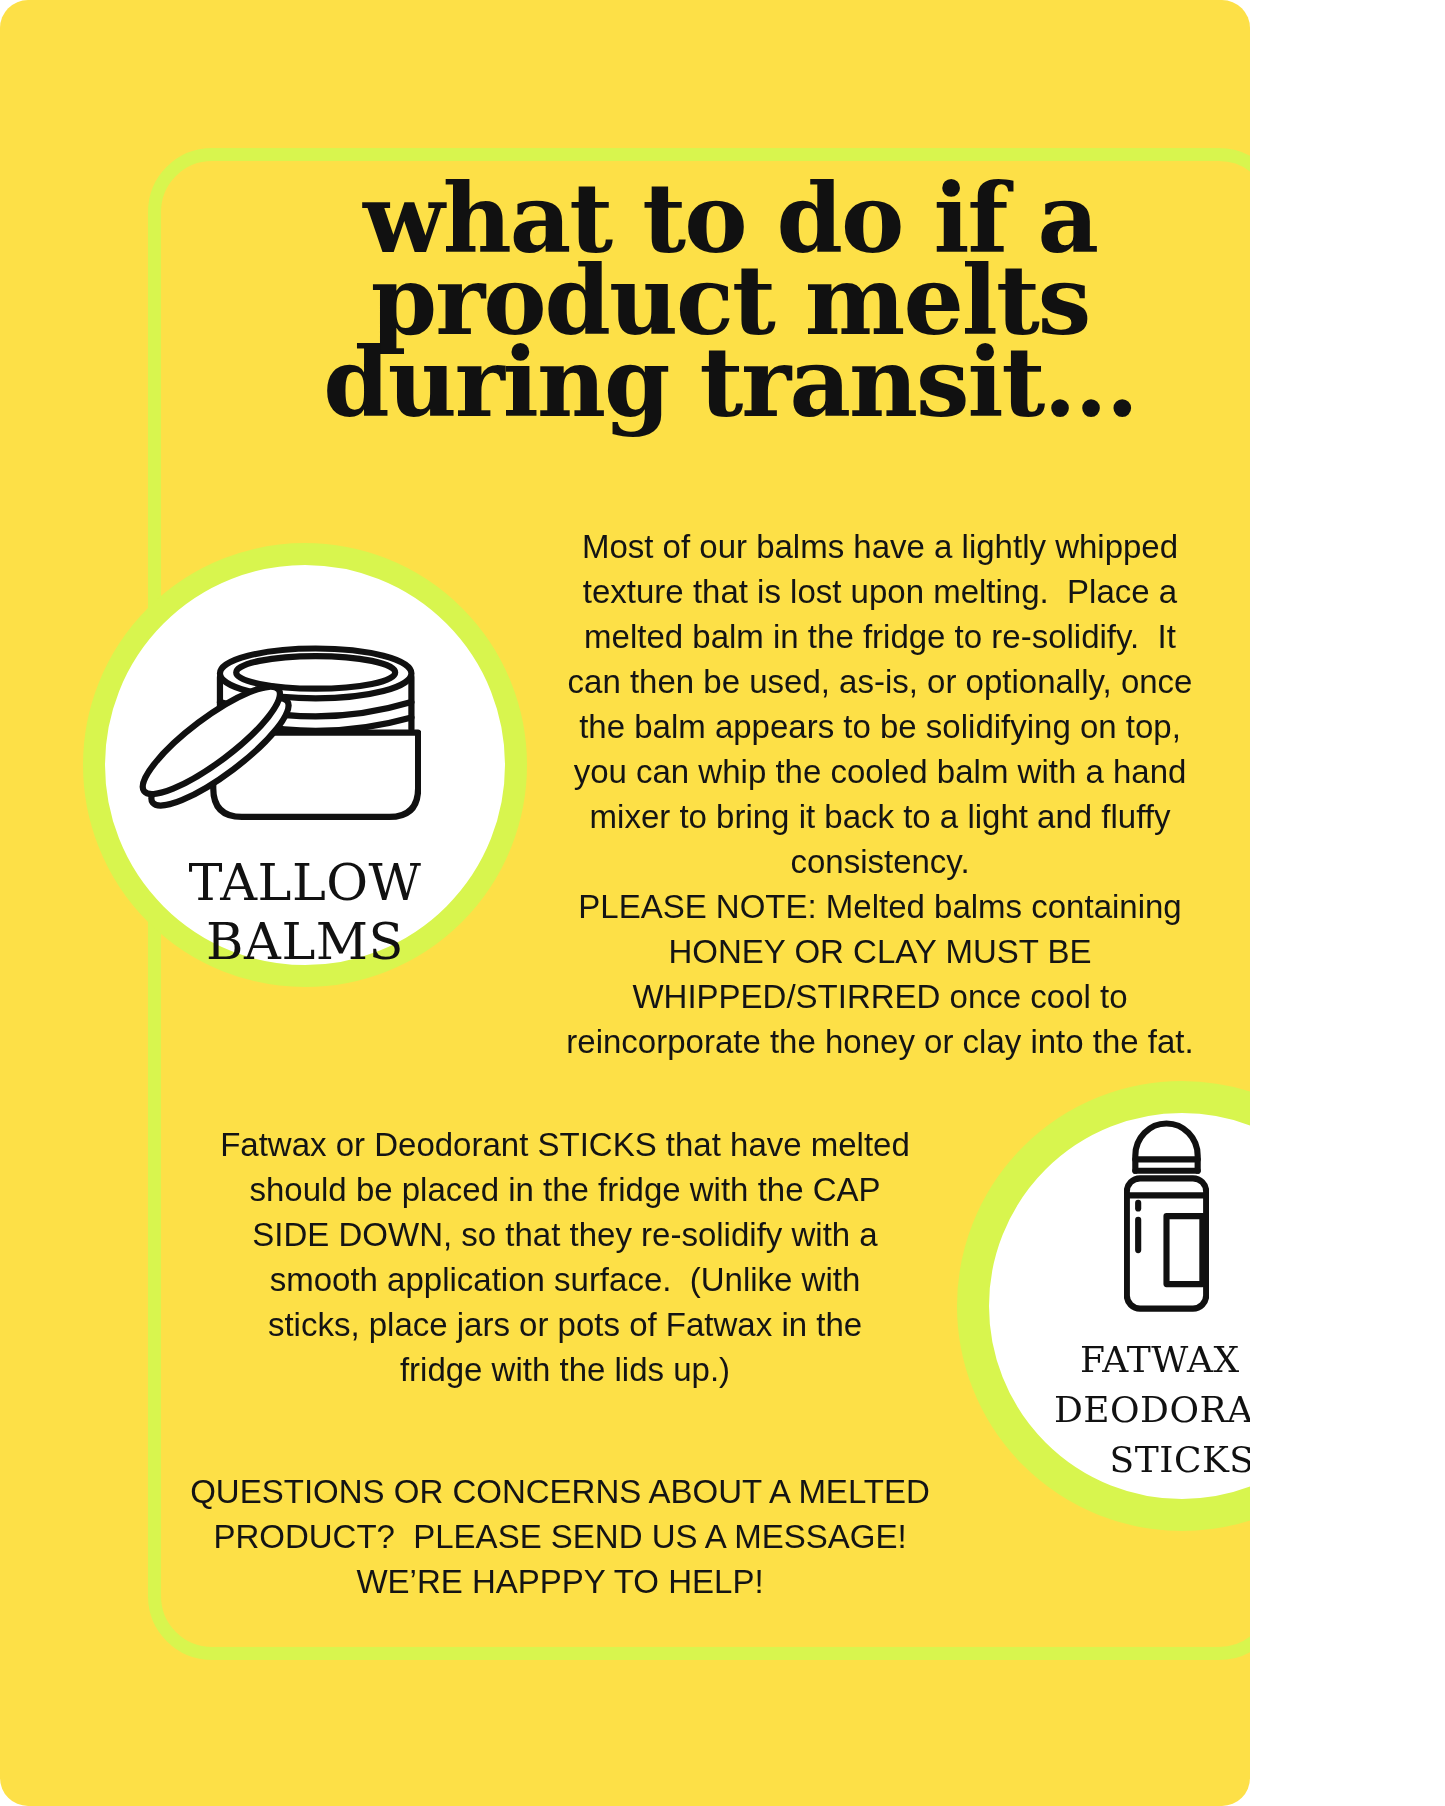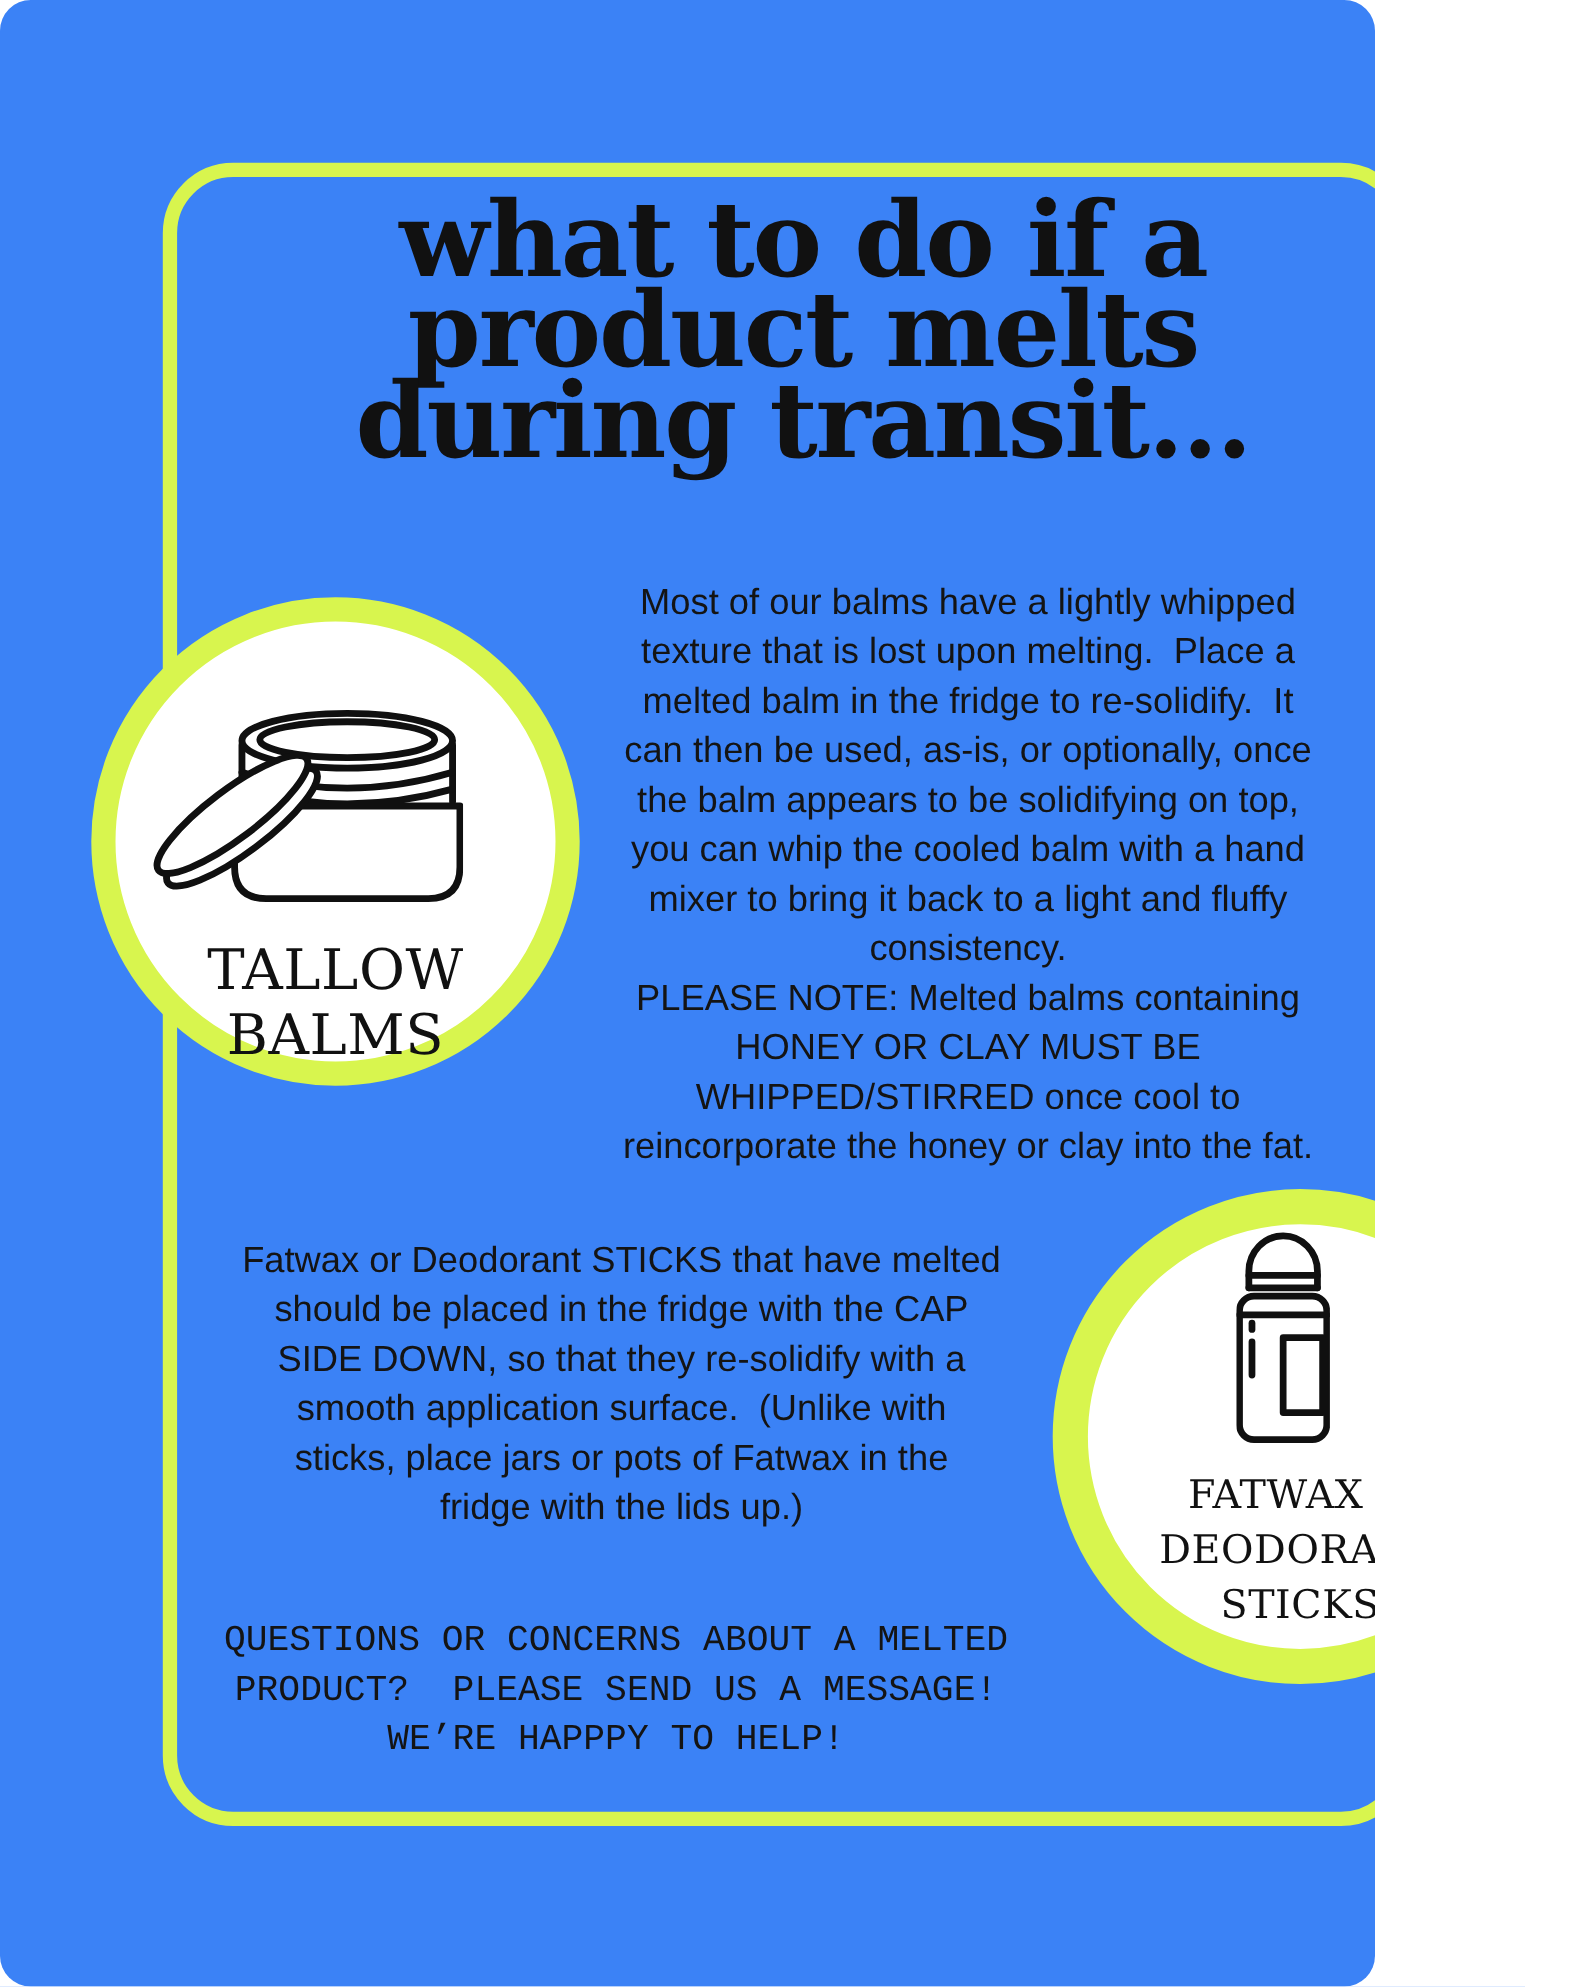--- a/index.html
+++ b/index.html
@@ -1,19 +1,19 @@
 <!DOCTYPE html>
 <html><head>
 <meta charset="utf-8">
 <style>
   html,body { margin:0; padding:0; background:#ffffff; }
   .page {
     position:relative;
     width:1250px; height:1806px;
-    background:#3b82f6;
+    background:#fde047;
     overflow:hidden;
     font-family:"Liberation Sans", sans-serif;
     color:#141414;
     border-radius:28px;
   }
   .card {
     position:absolute;
     left:148px; top:148px;
     width:1135px; height:1512px;
     box-sizing:border-box;
@@ -41,21 +41,21 @@
     position:absolute;
     text-align:center;
     font-size:33px;
     line-height:45px;
     color:#141414;
     white-space:pre-wrap;
     z-index:2;
   }
   .para.balms   { left:530px; top:524px;  width:700px; }
   .para.sticks  { left:215px; top:1122px; width:700px; }
-  .para.contact { left:170px; top:1469px; width:780px;font-family:Liberation Mono, monospace; }
+  .para.contact { left:170px; top:1469px; width:780px; }
   .badge {
     position:absolute;
     box-sizing:border-box;
     background:#ffffff;
     border-radius:50%;
     z-index:3;
   }
   .badge.tallow {
     left:83px; top:543px;
     width:444px; height:444px;

